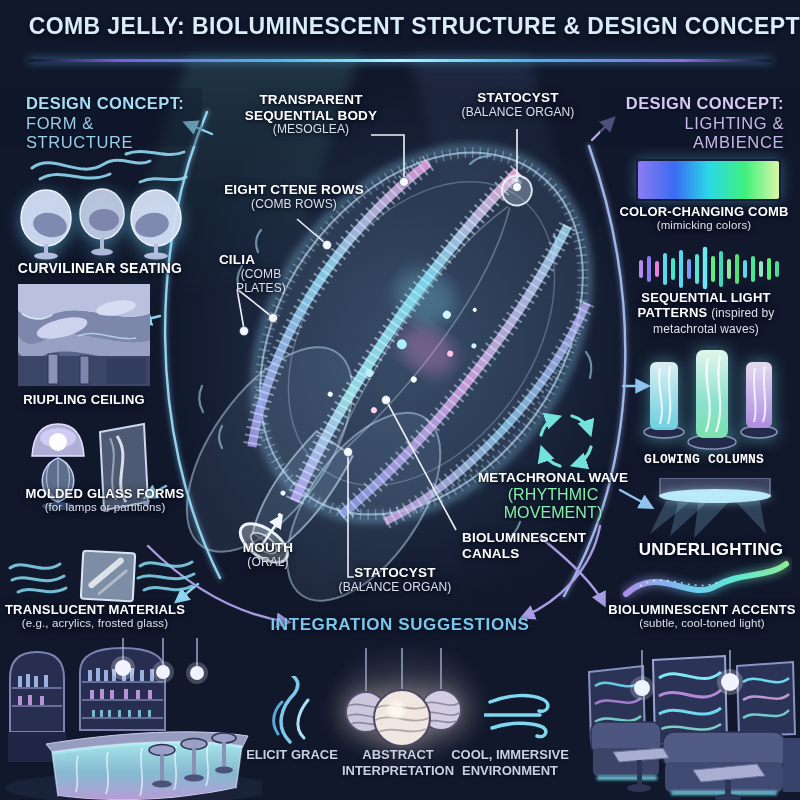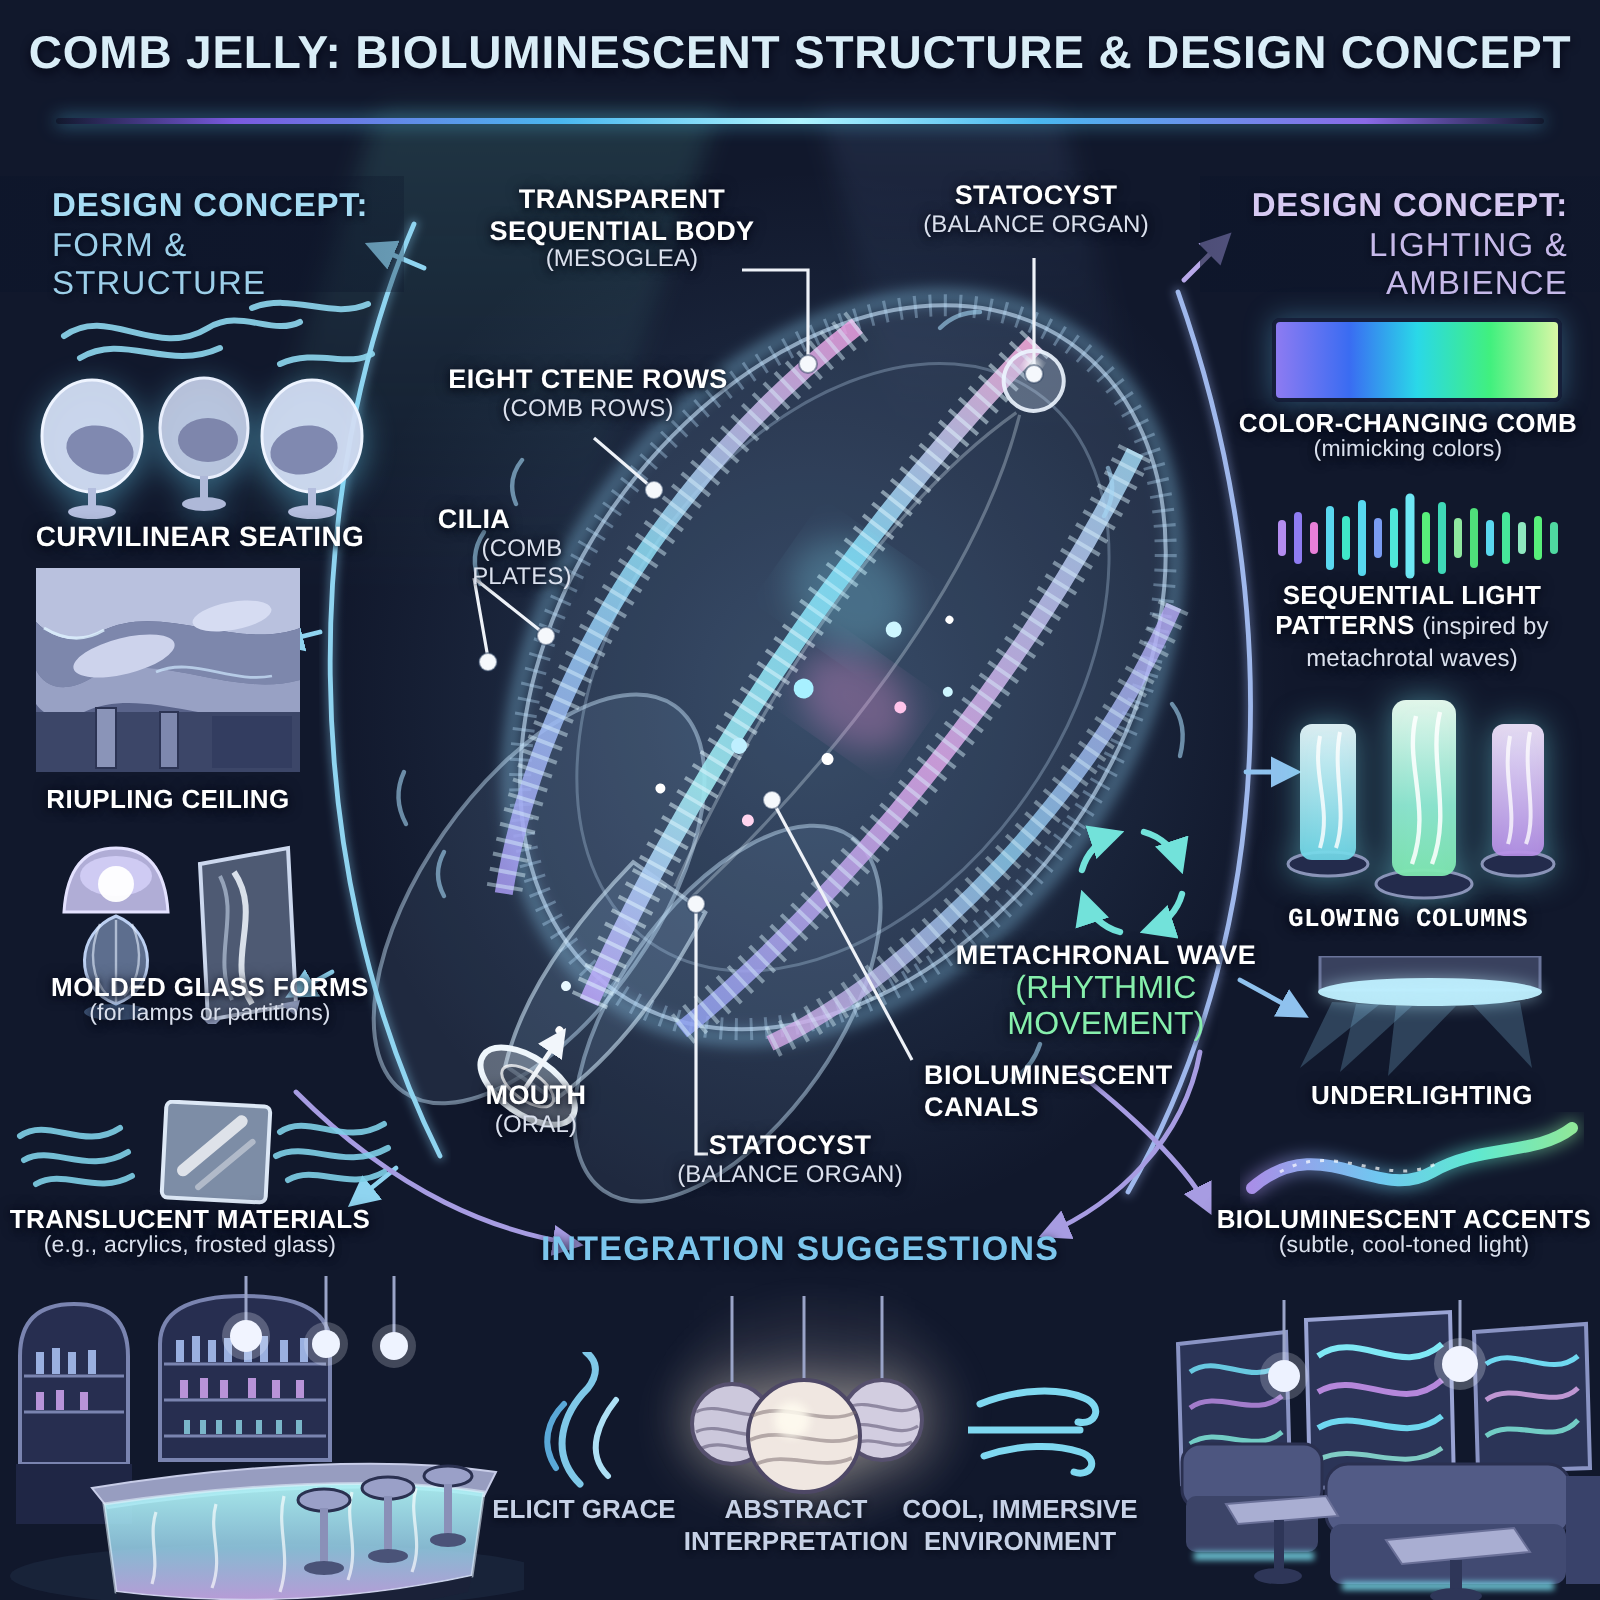--- a/index.html
+++ b/index.html
@@ -14,21 +14,21 @@
       radial-gradient(560px 280px at 18% 100%, rgba(6,10,22,.72), rgba(0,0,0,0) 80%),
       linear-gradient(180deg,#2c3a59 0%,#38496c 26%,#3c4e72 46%,#3240622 60%,#2a3454 74%,#1d2543 100%),
       #303e5e;
   }
   .abs{position:absolute;}
   .streak{position:absolute;pointer-events:none;}
   .lbl{font-weight:700;color:#fff;font-size:13.5px;line-height:1.16;text-align:center;
        letter-spacing:.2px;text-shadow:0 1px 3px rgba(4,9,22,.9),0 0 7px rgba(4,9,22,.55);}
   .sub{font-weight:400;color:#dae0ed;font-size:11.5px;letter-spacing:.1px;}
   .hdr-band{background:linear-gradient(90deg,rgba(12,21,42,.58),rgba(12,21,42,.30));}
-  #title{left:0;top:13px;width:800px;text-align:center;font-weight:700;font-size:23px;
+  #title{left:0;top:13px;width:800px;text-align:right;font-weight:700;font-size:23px;
          letter-spacing:.4px;color:#d9edf7;text-shadow:0 2px 5px rgba(0,4,18,.85);}
   #divider{left:28px;top:59px;width:744px;height:3px;border-radius:2px;
          background:linear-gradient(90deg,rgba(120,90,200,0),#7a5ae0 12%,#4ab8f0 34%,#aef4ff 50%,#4ab8f0 66%,#8a6ae8 88%,rgba(120,90,200,0));
          box-shadow:0 0 9px rgba(90,200,240,.75);}
   .hl1{font-weight:700;font-size:16.5px;letter-spacing:.4px;line-height:1.28;}
   .hl2{font-weight:400;font-size:16.5px;letter-spacing:.6px;}
   #hdr-left{left:0;top:88px;width:202px;height:58px;padding-top:5px;box-sizing:border-box;}
   #hdr-left div{padding-left:26px;color:#a6dcf4;text-shadow:0 1px 3px rgba(0,6,20,.8);}
   #hdr-left .hl2{color:#9ccfe9;}
   #hdr-right{left:600px;top:88px;width:200px;height:58px;padding-top:5px;box-sizing:border-box;}
@@ -565,21 +565,21 @@
 
   <div class="abs lbl" style="left:612px;top:204px;width:184px;font-size:13px;">
     <div>COLOR-CHANGING COMB</div>
     <div class="sub">(mimicking colors)</div>
   </div>
   <div class="abs lbl" style="left:618px;top:290px;width:176px;font-size:13px;">
     <span>SEQUENTIAL LIGHT PATTERNS</span>
     <span class="sub" style="font-size:12px;">(inspired by metachrotal waves)</span>
   </div>
   <div class="abs lbl" style="left:616px;top:452px;width:176px;font-size:13px;font-family:Liberation Mono, monospace;">GLOWING COLUMNS</div>
-  <div class="abs lbl" style="left:630px;top:540px;width:162px;font-size:13px;">UNDERLIGHTING</div>
+  <div class="abs lbl" style="left:630px;top:540px;width:162px;font-size:17px;">UNDERLIGHTING</div>
   <div class="abs lbl" style="left:604px;top:602px;width:196px;font-size:13px;">
     <div>BIOLUMINESCENT ACCENTS</div>
     <div class="sub">(subtle, cool-toned light)</div>
   </div>
 
   <div class="abs lbl" style="left:232px;top:92px;width:158px;font-size:13.5px;">
     <div>TRANSPARENT SEQUENTIAL BODY</div>
     <div class="sub" style="font-size:12px;">(MESOGLEA)</div>
   </div>
   <div class="abs lbl" style="left:452px;top:90px;width:132px;font-size:13.5px;">

